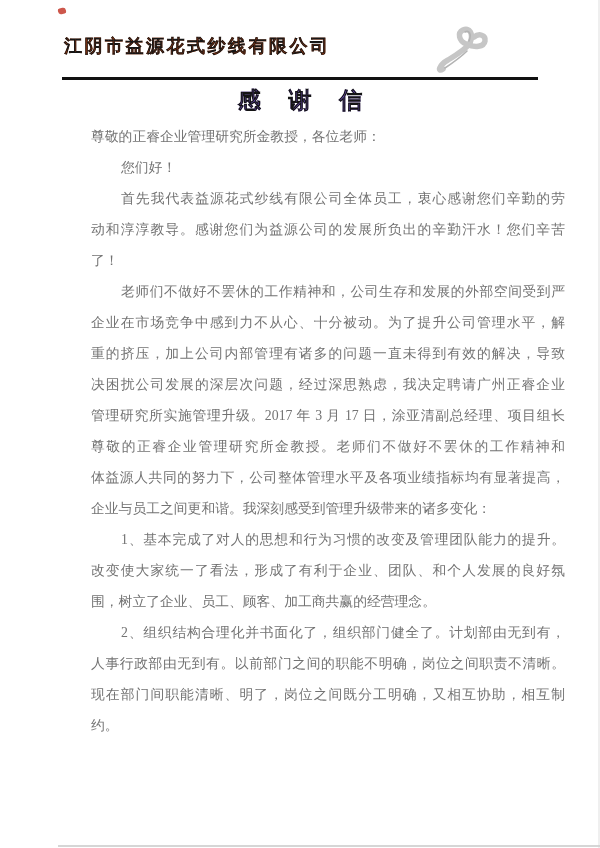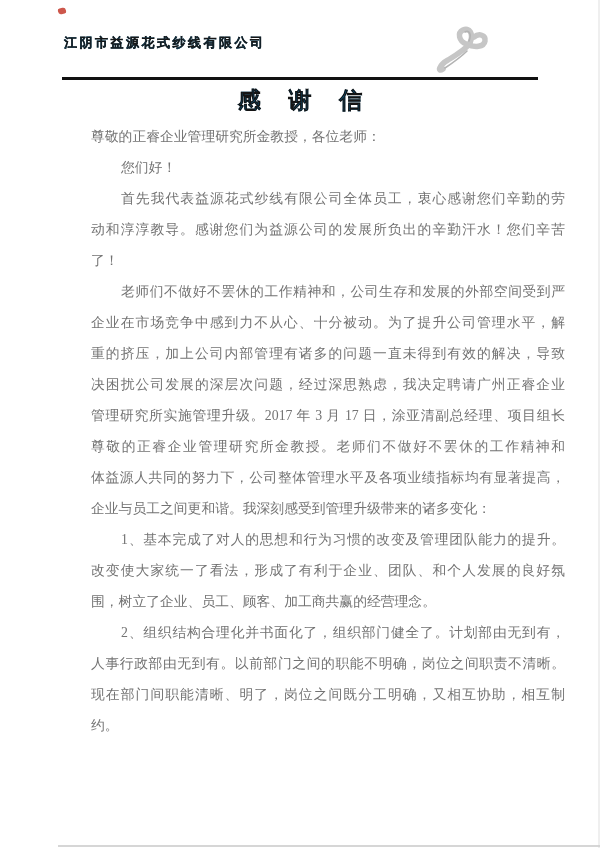--- a/index.html
+++ b/index.html
@@ -3,34 +3,34 @@
 <meta charset="utf-8">
 <style>
   html,body{margin:0;padding:0;background:#e9e9e9;}
   .page{
     position:relative;width:600px;height:848px;background:#ffffff;
     font-family:"Liberation Serif","DejaVu Serif",serif;
     color:#1b1b1b;overflow:hidden;margin:0 auto;
   }
   .company-name{
     position:absolute;left:64px;top:34px;width:480px;
-    font-size:13px;font-weight:700;letter-spacing:2.5px;
-    white-space:nowrap;color:#0369a1;
+    font-size:18px;font-weight:700;letter-spacing:2.5px;
+    white-space:nowrap;color:#c2410c;
     -webkit-text-stroke:0.3px #161616;
   }
   .red-mark{
     position:absolute;left:58px;top:8px;width:8px;height:6px;
     border-radius:2px 3px 2px 3px;transform:rotate(-12deg);opacity:.85;
   }
   .logo{position:absolute;left:436px;top:24px;width:64px;height:52px;}
   .divider{position:absolute;left:62px;top:77px;width:476px;height:2.5px;}
   .letter-title{
     position:absolute;left:0;top:85px;width:600px;text-align:center;
     font-size:23px;font-weight:700;letter-spacing:11px;text-indent:11px;
-    color:#0369a1;-webkit-text-stroke:0.4px #141414;
+    color:#8b5cf6;-webkit-text-stroke:0.4px #141414;
   }
   .letter-body{
     position:absolute;left:63px;top:121px;width:474px;
     font-size:13.8px;font-weight:500;color:#737373;margin-left:28px;
   }
   .line{height:31px;line-height:31px;overflow:hidden;text-align:left;}
   .line.j{text-align:justify;text-align-last:justify;}
   .line.ind{padding-left:30px;}
   .scan-edge{
     position:absolute;left:58px;right:0;bottom:1px;height:2px;opacity:.9;

